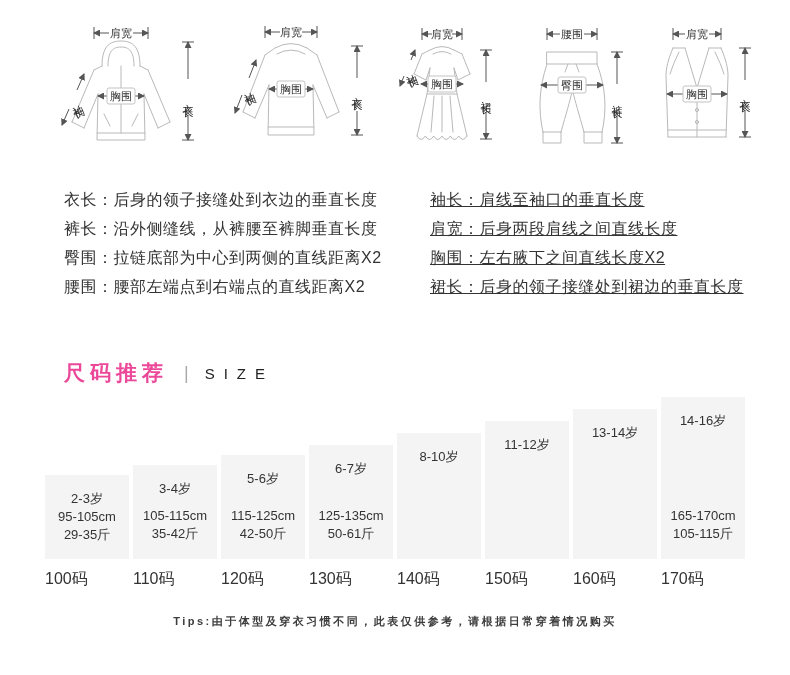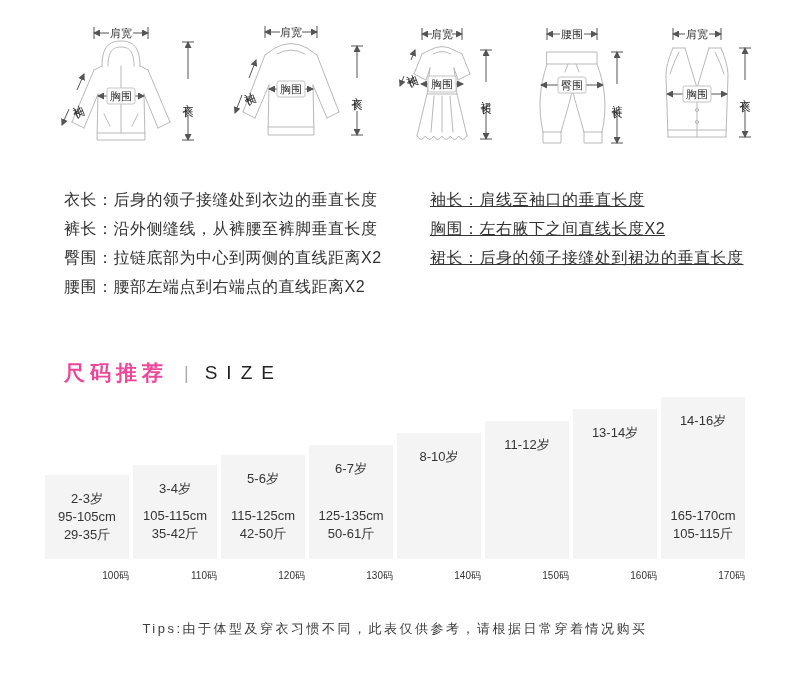--- a/index.html
+++ b/index.html
@@ -18,32 +18,32 @@
   
   .definitions { display:flex; padding:18px 40px 0 64px; }
   .def-col-left { width:366px; }
   .def-col-right { flex:1;text-decoration:underline; }
   .def-row { font-size:16px; line-height:29px; letter-spacing:0.5px; white-space:nowrap; }
 
   
   .size-title { display:flex; align-items:center; gap:16px; margin:58px 0 0 64px; }
   .size-title .cn { font-size:21px; font-weight:bold; letter-spacing:5px; color:#ec4899; }
   .size-title .sep { color:#aaa; font-size:18px; font-weight:100; }
-  .size-title .en { font-size:19px; letter-spacing:9px; color:#222; }
+  .size-title .en { font-size:15px; letter-spacing:9px; color:#222; }
 
   .size-boxes { display:flex; align-items:flex-end; gap:4px; margin:10px 45px 0 45px; height:162px; }
   .size-box { flex:1; background:#f4f4f4; display:flex; flex-direction:column; align-items:center;
               text-align:center; }
   .size-box .age { padding-top:15px; font-size:13px; }
   .size-box .grp { margin-top:auto; padding-bottom:16px; font-size:13px; line-height:18px; }
 
   .size-codes { display:flex; gap:4px; margin:10px 45px 0 45px; }
-  .size-codes .code { flex:1; text-align:right; font-size:10px; }
-
-  .tips { text-align:center; margin-top:37px; font-size:13px; letter-spacing:2.5px; color:#3d3d3d; }
+  .size-codes .code { flex:1; text-align:left; font-size:16px; }
+
+  .tips { text-align:center; margin-top:24px; font-size:11px; letter-spacing:2.5px; color:#3d3d3d;font-weight:bold; }
 </style>
 </head>
 <body>
 
 <div class="diagrams">
 
   <svg width="170" height="145" viewBox="0 0 170 145">
     <defs>
       <marker id="m1" markerWidth="7" markerHeight="7" refX="6" refY="3.5" orient="auto-start-reverse">
         <path d="M0,0L7,3.5L0,7Z" fill="#555"></path>
@@ -219,20 +219,21 @@
 
 <div class="definitions">
   <div class="def-col-left">
     <div class="def-row">衣长：后身的领子接缝处到衣边的垂直长度</div>
     <div class="def-row">裤长：沿外侧缝线，从裤腰至裤脚垂直长度</div>
     <div class="def-row">臀围：拉链底部为中心到两侧的直线距离X2</div>
     <div class="def-row">腰围：腰部左端点到右端点的直线距离X2</div>
   </div>
   <div class="def-col-right">
     <div class="def-row">袖长：肩线至袖口的垂直长度</div>
+    <div class="def-row">肩宽：后身两段肩线之间直线长度</div>
     <div class="def-row">胸围：左右腋下之间直线长度X2</div>
     <div class="def-row">裙长：后身的领子接缝处到裙边的垂直长度</div>
   </div>
 </div>
 
 <div class="size-title">
   <span class="cn">尺码推荐</span>
   <span class="sep">|</span>
   <span class="en">SIZE</span>
 </div>

